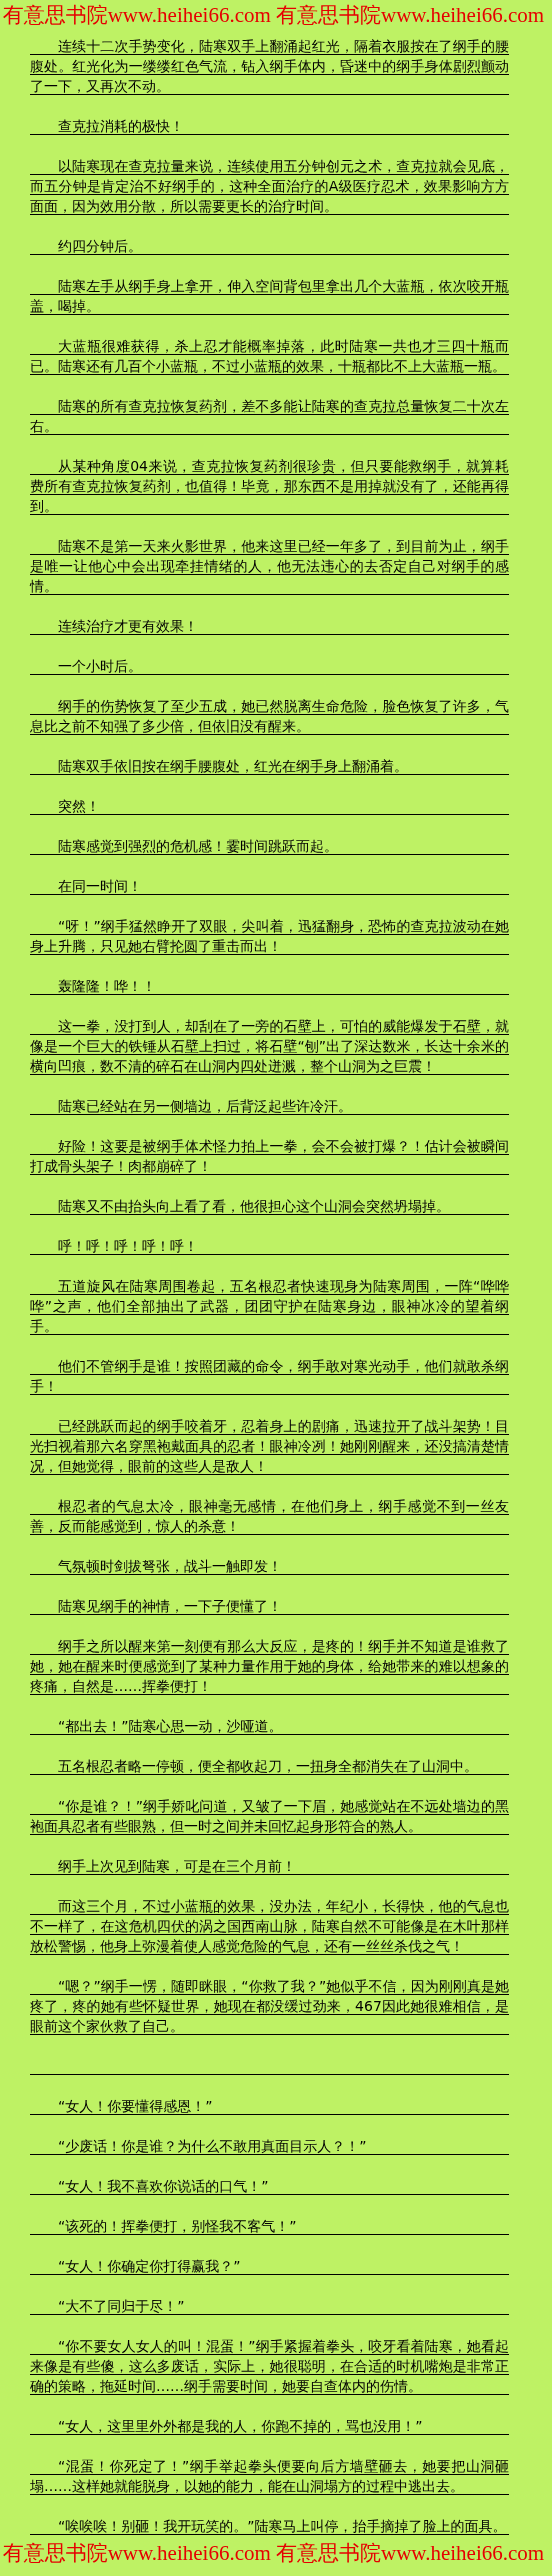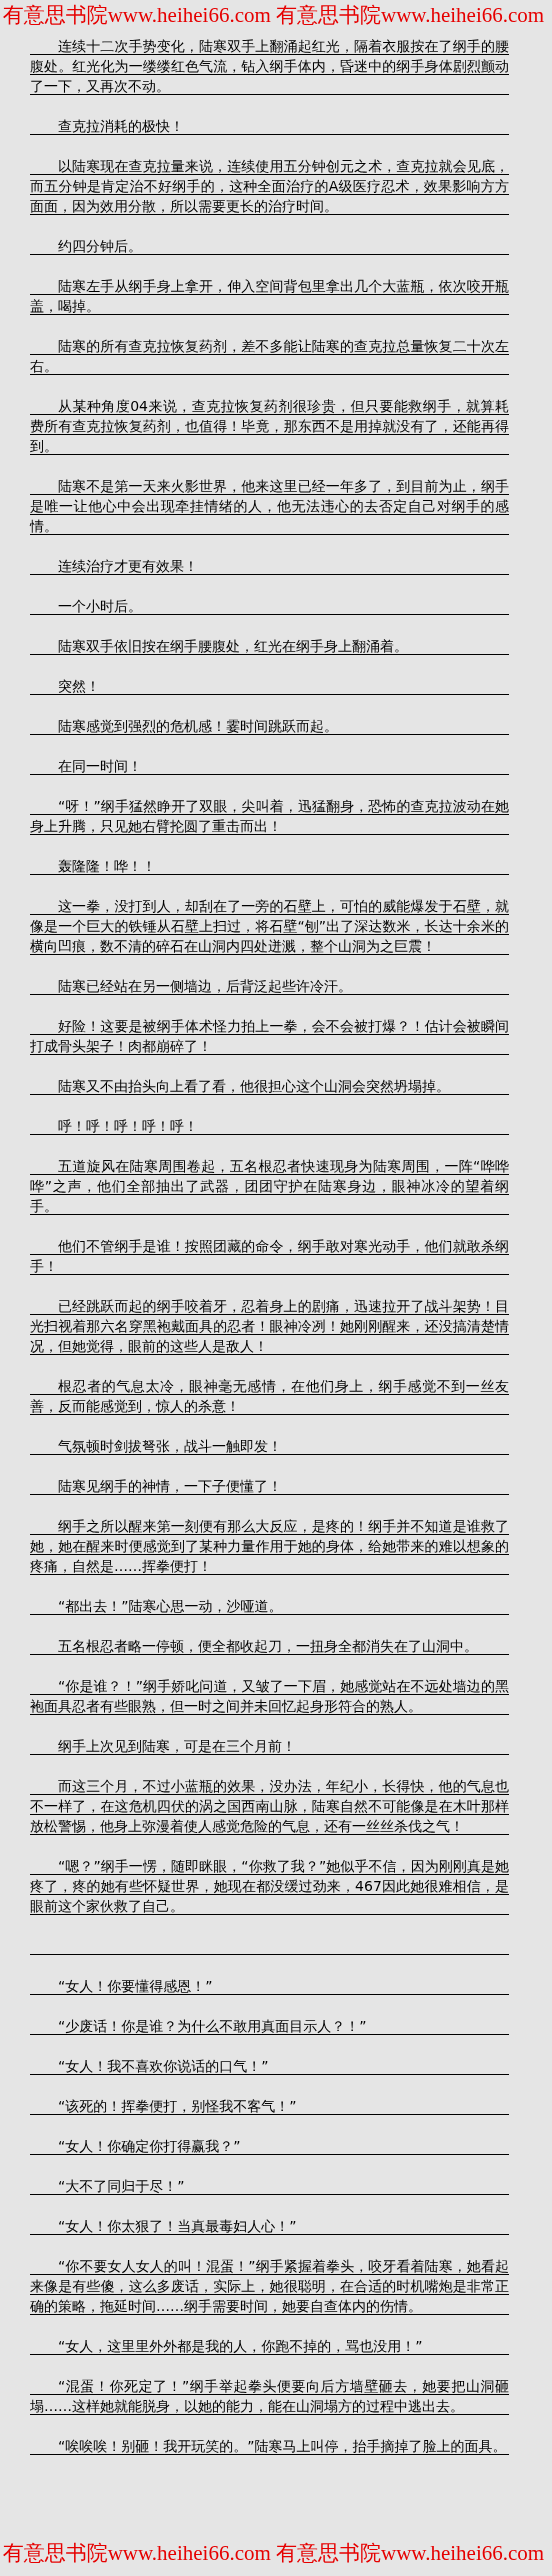--- a/index.html
+++ b/index.html
@@ -1,20 +1,20 @@
 <!DOCTYPE html>
 <html style="font-size:11px"><head>
 <meta charset="utf-8">
 <style>
   html, body { margin: 0; padding: 0; }
   .page {
     position: relative;
     width: 553px;
     height: 2576px;
-    background: #e5e5e5;
+    background: #bef264;
     overflow: hidden;
     font-family: "DejaVu Sans", sans-serif;
   }
   .watermark {
     position: absolute;
     left: 2.7px;
     width: 550px;
     color: #e60000;
     font-family: "Liberation Serif", serif;
     font-size: 21px;
@@ -55,25 +55,27 @@
 
 <div class="page">
   <div class="watermark top">有意思书院www.heihei66.com 有意思书院www.heihei66.com</div>
 
   <div class="novel-body">
       <div class="para">连续十二次手势变化，陆寒双手上翻涌起红光，隔着衣服按在了纲手的腰腹处。红光化为一缕缕红色气流，钻入纲手体内，昏迷中的纲手身体剧烈颤动了一下，又再次不动。</div>
       <div class="para">查克拉消耗的极快！</div>
       <div class="para">以陆寒现在查克拉量来说，连续使用五分钟创元之术，查克拉就会见底，而五分钟是肯定治不好纲手的，这种全面治疗的A级医疗忍术，效果影响方方面面，因为效用分散，所以需要更长的治疗时间。</div>
       <div class="para">约四分钟后。</div>
       <div class="para">陆寒左手从纲手身上拿开，伸入空间背包里拿出几个大蓝瓶，依次咬开瓶盖，喝掉。</div>
+      <div class="para">大蓝瓶很难获得，杀上忍才能概率掉落，此时陆寒一共也才三四十瓶而已。陆寒还有几百个小蓝瓶，不过小蓝瓶的效果，十瓶都比不上大蓝瓶一瓶。</div>
       <div class="para">陆寒的所有查克拉恢复药剂，差不多能让陆寒的查克拉总量恢复二十次左右。</div>
       <div class="para">从某种角度04来说，查克拉恢复药剂很珍贵，但只要能救纲手，就算耗费所有查克拉恢复药剂，也值得！毕竟，那东西不是用掉就没有了，还能再得到。</div>
       <div class="para">陆寒不是第一天来火影世界，他来这里已经一年多了，到目前为止，纲手是唯一让他心中会出现牵挂情绪的人，他无法违心的去否定自己对纲手的感情。</div>
       <div class="para">连续治疗才更有效果！</div>
       <div class="para">一个小时后。</div>
+      <div class="para">纲手的伤势恢复了至少五成，她已然脱离生命危险，脸色恢复了许多，气息比之前不知强了多少倍，但依旧没有醒来。</div>
       <div class="para">陆寒双手依旧按在纲手腰腹处，红光在纲手身上翻涌着。</div>
       <div class="para">突然！</div>
       <div class="para">陆寒感觉到强烈的危机感！霎时间跳跃而起。</div>
       <div class="para">在同一时间！</div>
       <div class="para">“呀！”纲手猛然睁开了双眼，尖叫着，迅猛翻身，恐怖的查克拉波动在她身上升腾，只见她右臂抡圆了重击而出！</div>
       <div class="para">轰隆隆！哗！！</div>
       <div class="para">这一拳，没打到人，却刮在了一旁的石壁上，可怕的威能爆发于石壁，就像是一个巨大的铁锤从石壁上扫过，将石壁“刨”出了深达数米，长达十余米的横向凹痕，数不清的碎石在山洞内四处迸溅，整个山洞为之巨震！</div>
       <div class="para">陆寒已经站在另一侧墙边，后背泛起些许冷汗。</div>
       <div class="para">好险！这要是被纲手体术怪力拍上一拳，会不会被打爆？！估计会被瞬间打成骨头架子！肉都崩碎了！</div>
       <div class="para">陆寒又不由抬头向上看了看，他很担心这个山洞会突然坍塌掉。</div>
@@ -91,21 +93,20 @@
       <div class="para">纲手上次见到陆寒，可是在三个月前！</div>
       <div class="para">而这三个月，不过小蓝瓶的效果，没办法，年纪小，长得快，他的气息也不一样了，在这危机四伏的涡之国西南山脉，陆寒自然不可能像是在木叶那样放松警惕，他身上弥漫着使人感觉危险的气息，还有一丝丝杀伐之气！</div>
       <div class="para">“嗯？”纲手一愣，随即眯眼，“你救了我？”她似乎不信，因为刚刚真是她疼了，疼的她有些怀疑世界，她现在都没缓过劲来，467因此她很难相信，是眼前这个家伙救了自己。</div>
       <div class="para"></div>
       <div class="para">“女人！你要懂得感恩！”</div>
       <div class="para">“少废话！你是谁？为什么不敢用真面目示人？！”</div>
       <div class="para">“女人！我不喜欢你说话的口气！”</div>
       <div class="para">“该死的！挥拳便打，别怪我不客气！”</div>
       <div class="para">“女人！你确定你打得赢我？”</div>
       <div class="para">“大不了同归于尽！”</div>
-      <div class="para">“女人！你太狠了！当真最毒妇人心！”</div>
       <div class="para">“你不要女人女人的叫！混蛋！”纲手紧握着拳头，咬牙看着陆寒，她看起来像是有些傻，这么多废话，实际上，她很聪明，在合适的时机嘴炮是非常正确的策略，拖延时间……纲手需要时间，她要自查体内的伤情。</div>
       <div class="para">“女人，这里里外外都是我的人，你跑不掉的，骂也没用！”</div>
       <div class="para">“混蛋！你死定了！”纲手举起拳头便要向后方墙壁砸去，她要把山洞砸塌……这样她就能脱身，以她的能力，能在山洞塌方的过程中逃出去。</div>
       <div class="para">“唉唉唉！别砸！我开玩笑的。”陆寒马上叫停，抬手摘掉了脸上的面具。</div>
     </div>
 
   <div class="watermark bottom">有意思书院www.heihei66.com 有意思书院www.heihei66.com</div>
 </div>
 
 

